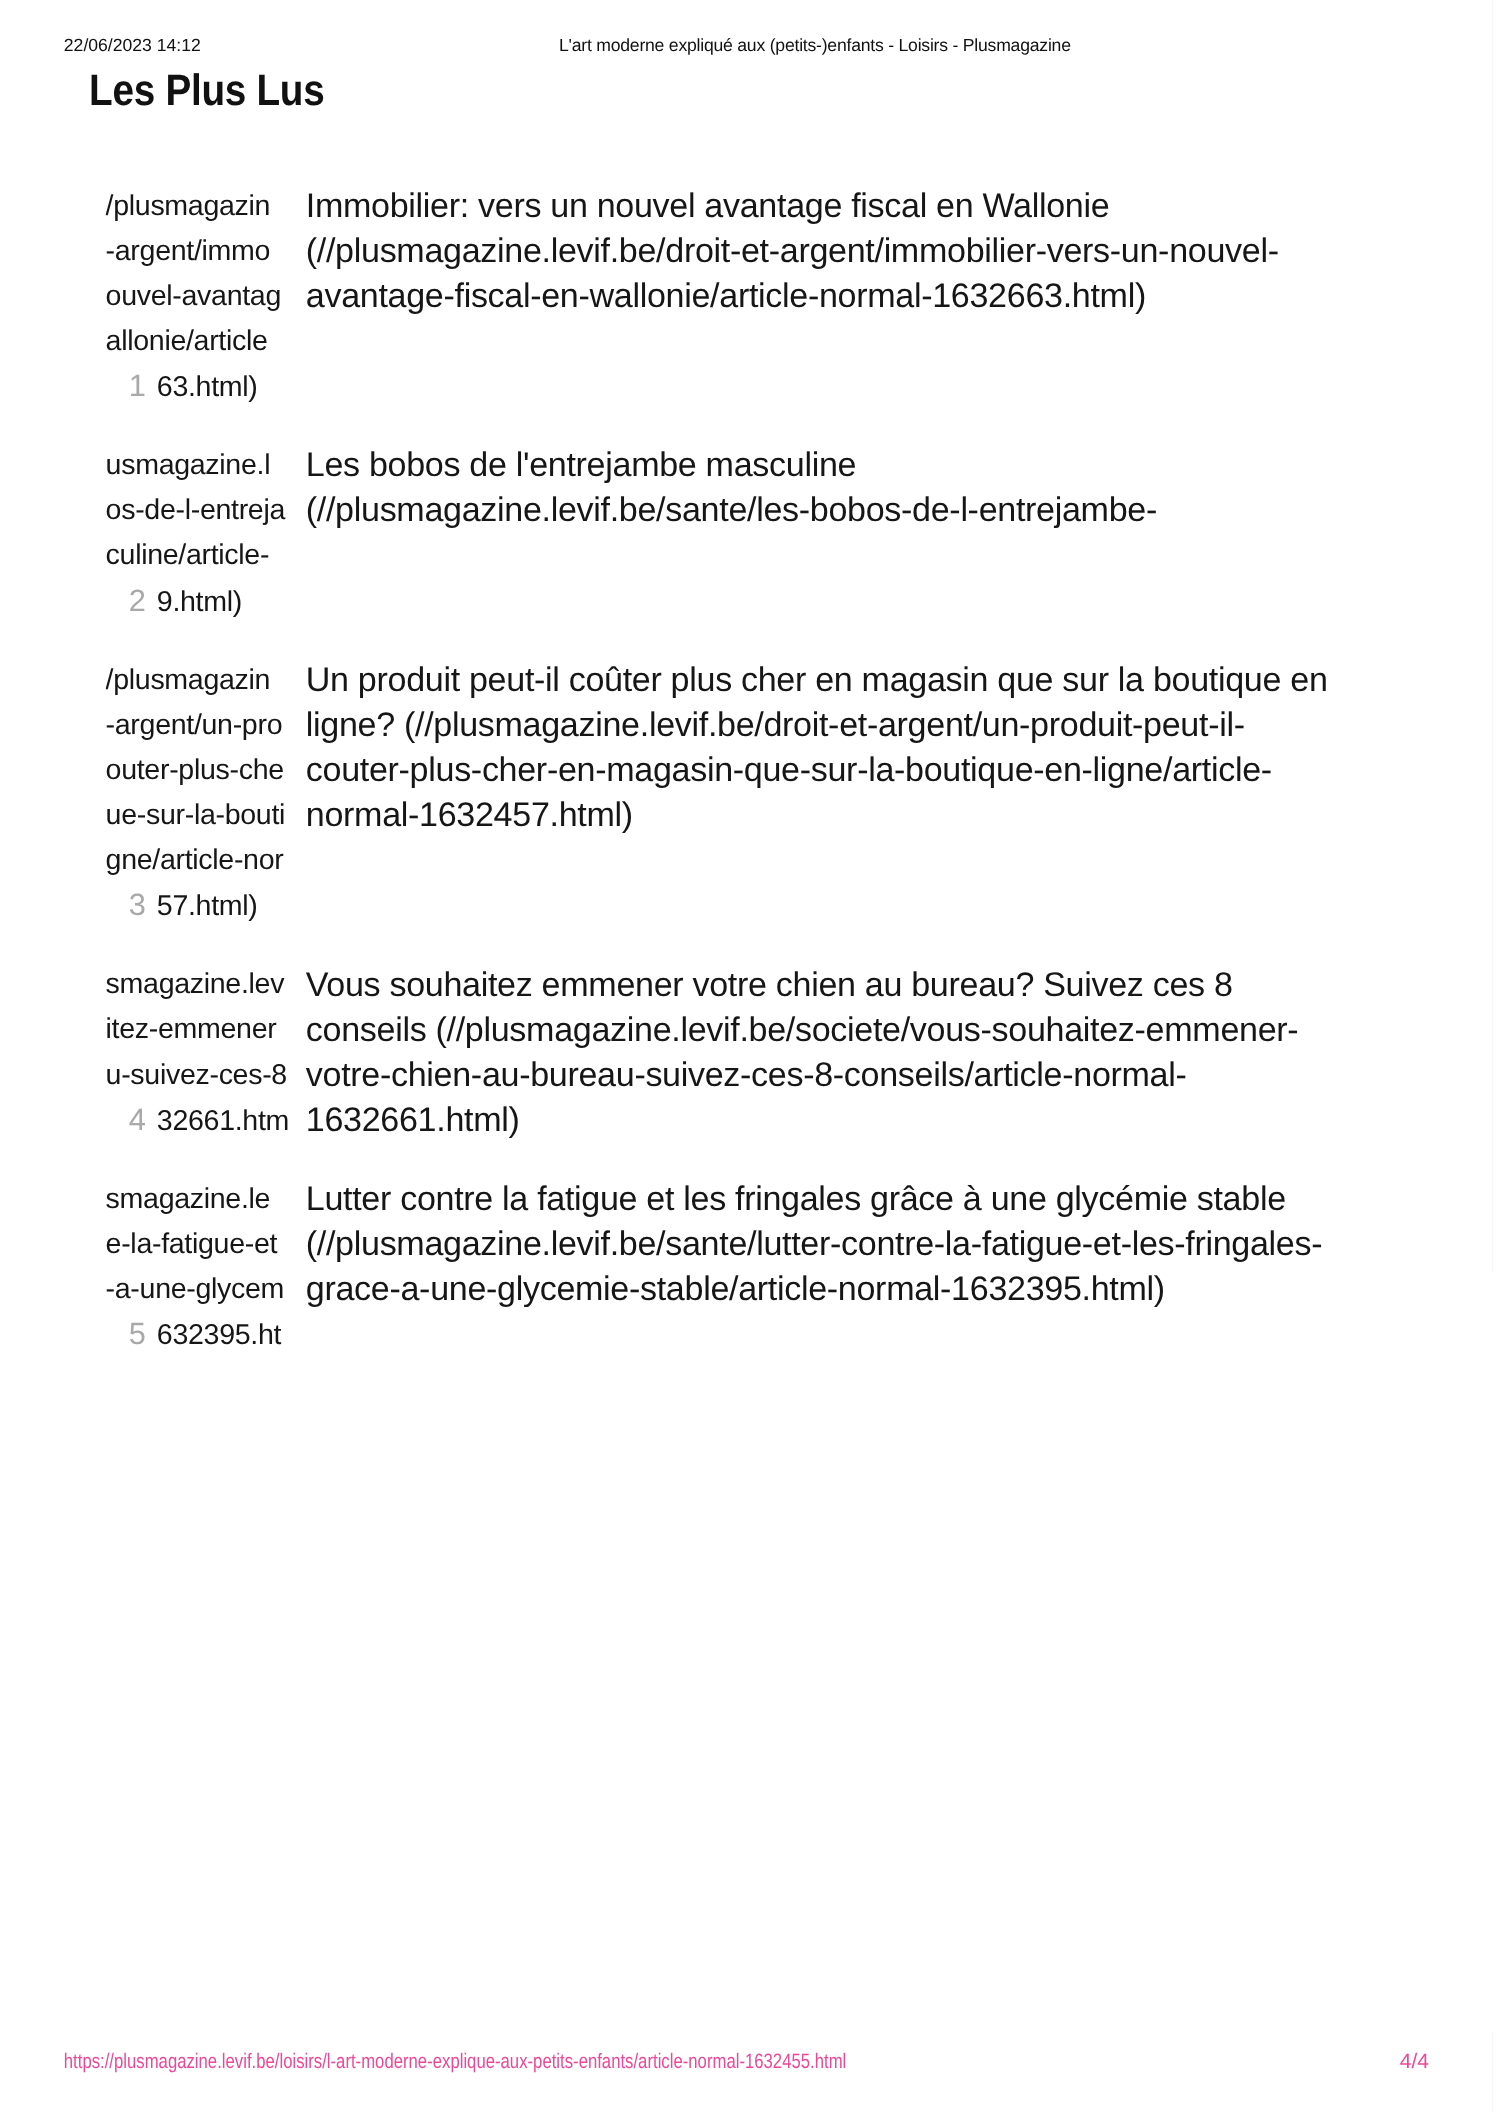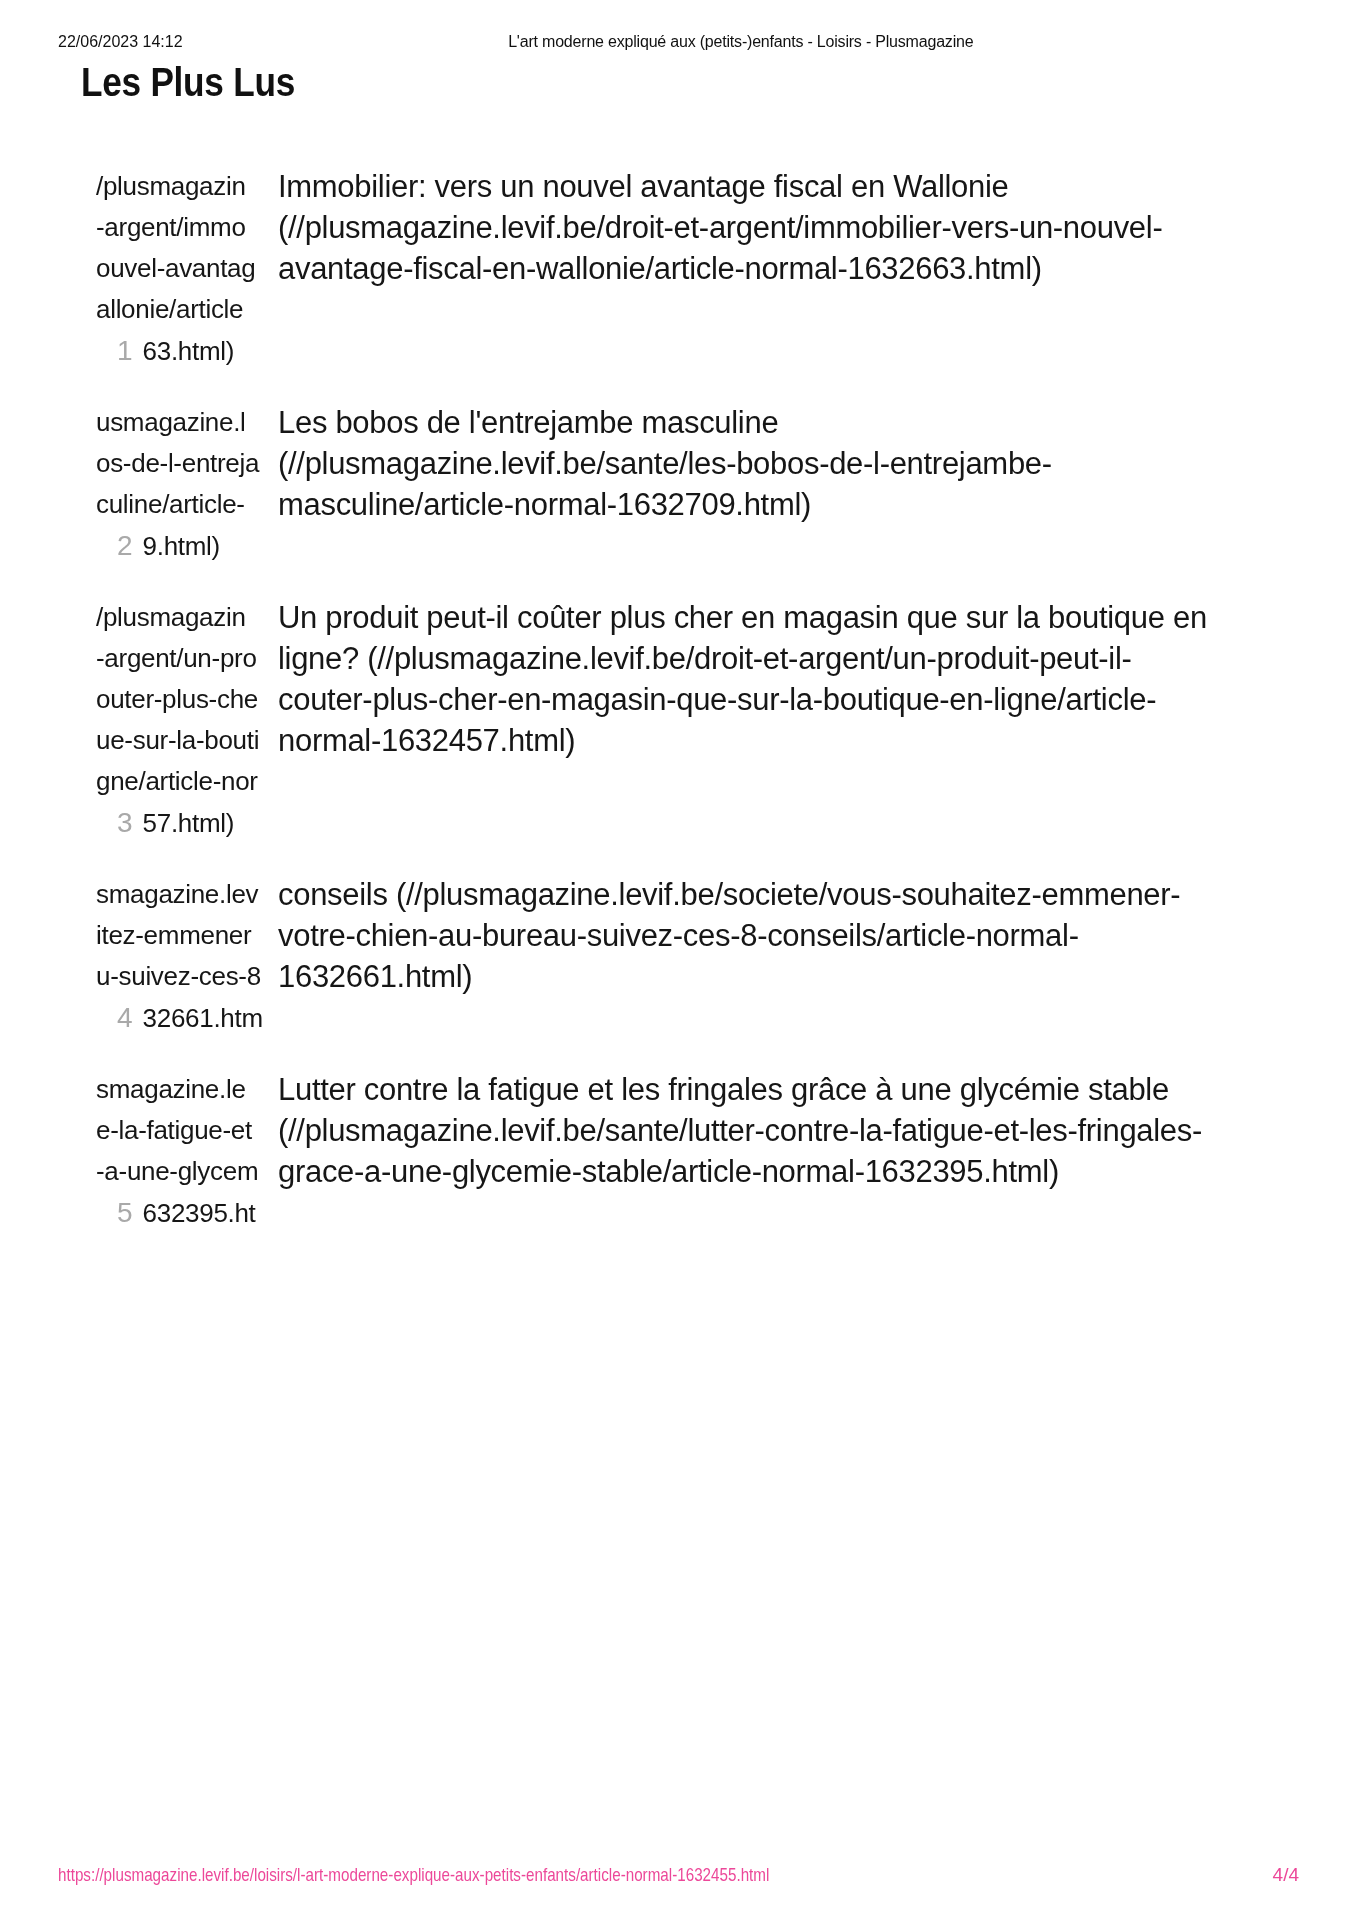--- a/index.html
+++ b/index.html
@@ -90,21 +90,20 @@
         <div class="frag">os-de-l-entreja</div>
         <div class="frag">culine/article-</div>
         <div class="numline">
           <span class="num">2</span>
           <span class="frag">9.html)</span>
         </div>
       </div>
       <div class="right-col">
         <div class="rline">Les bobos de l'entrejambe masculine</div>
         <div class="rline">(//plusmagazine.levif.be/sante/les-bobos-de-l-entrejambe-</div>
-        <div class="rline">masculine/article-normal-1632709.html)</div>
       </div>
     </li>
 
     <li class="item">
       <div class="left-col">
         <div class="frag">/plusmagazin</div>
         <div class="frag">-argent/un-pro</div>
         <div class="frag">outer-plus-che</div>
         <div class="frag">ue-sur-la-bouti</div>
         <div class="frag">gne/article-nor</div>
@@ -125,20 +124,21 @@
       <div class="left-col">
         <div class="frag">smagazine.lev</div>
         <div class="frag">itez-emmener</div>
         <div class="frag">u-suivez-ces-8</div>
         <div class="numline">
           <span class="num">4</span>
           <span class="frag">32661.htm</span>
         </div>
       </div>
       <div class="right-col">
+        <div class="rline">Vous souhaitez emmener votre chien au bureau? Suivez ces 8</div>
         <div class="rline">conseils (//plusmagazine.levif.be/societe/vous-souhaitez-emmener-</div>
         <div class="rline">votre-chien-au-bureau-suivez-ces-8-conseils/article-normal-</div>
         <div class="rline">1632661.html)</div>
       </div>
     </li>
 
     <li class="item">
       <div class="left-col">
         <div class="frag">smagazine.le</div>
         <div class="frag">e-la-fatigue-et</div>

